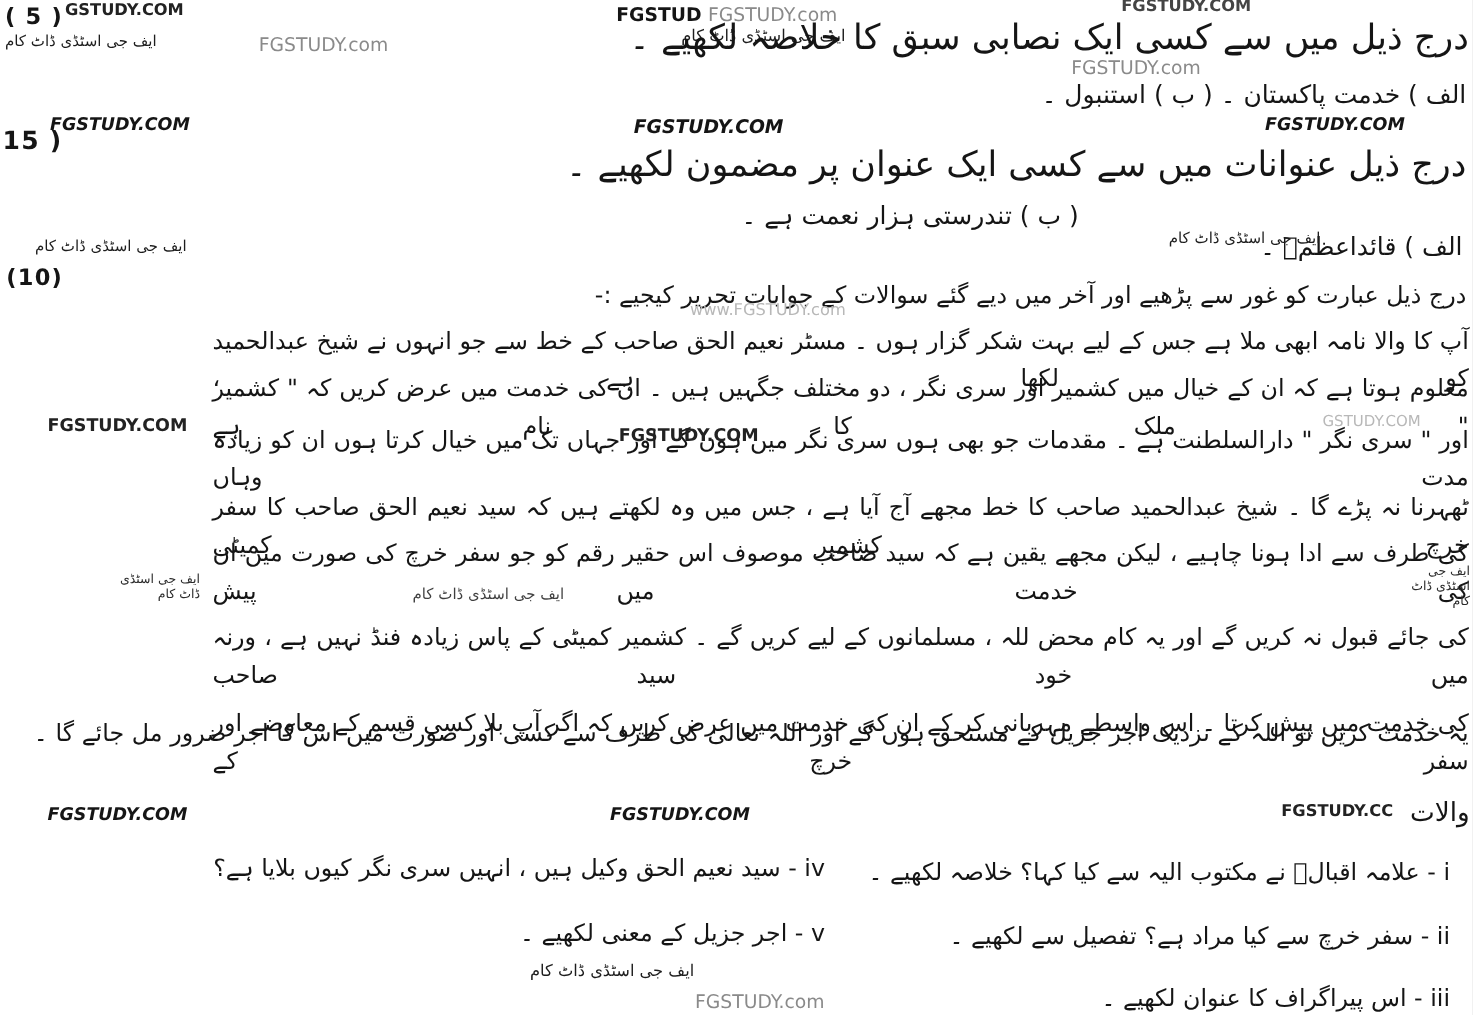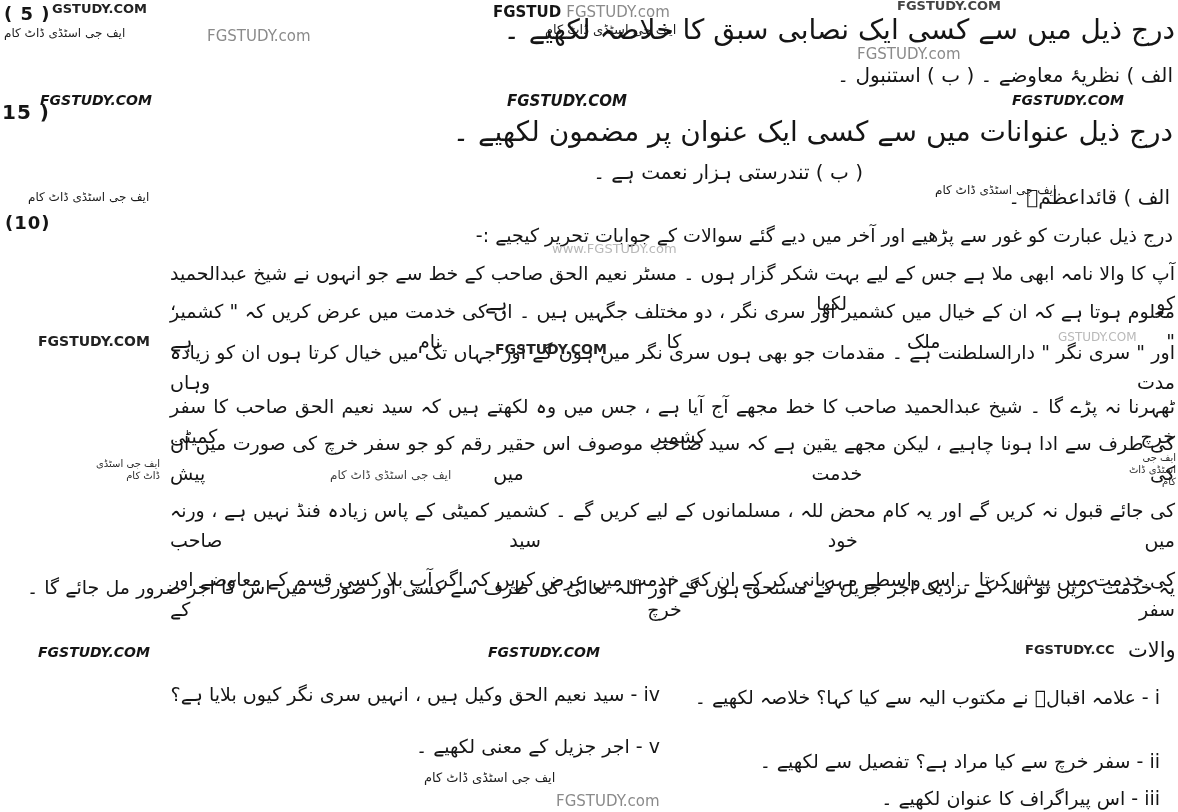--- a/index.html
+++ b/index.html
@@ -39,21 +39,21 @@
 
   <div class="abs" style="left:493px;top:2px;white-space:nowrap;">
     <span style="font-weight:bold;font-size:15px;">FGSTUD</span>
     <span class="wm-gray">FGSTUDY.com</span>
   </div>
   <div class="abs wm-urdu" style="left:545px;top:22px;font-size:13px;">ایف جی اسٹڈی ڈاٹ کام</div>
 
   <div class="abs wm-caps" style="left:897px;top:-2px;color:#444;">FGSTUDY.COM</div>
   <div class="abs urdu prompt" style="right:3px;top:13px;">درج ذیل میں سے کسی ایک نصابی سبق کا خلاصہ لکھیے ۔</div>
   <div class="abs wm-gray" style="left:857px;top:45px;">FGSTUDY.com</div>
-  <div class="abs urdu opts" style="right:5px;top:63px;">الف )    نظریۂ معاوضے ۔         ( ب )     استنبول ۔</div>
+  <div class="abs urdu opts" style="right:5px;top:63px;">الف )    خدمت پاکستان ۔         ( ب )     استنبول ۔</div>
   <div class="abs wm-caps-ital" style="left:1012px;top:92px;">FGSTUDY.COM</div>
 
   <div class="abs wm-caps-ital" style="left:40px;top:92px;">FGSTUDY.COM</div>
   <div class="abs wm-caps-ital" style="left:507px;top:92px;font-size:15px;">FGSTUDY.COM</div>
   <div class="abs marks" style="left:2px;top:100px;font-size:20px;">15 )</div>
   <div class="abs urdu prompt" style="right:5px;top:115px;">درج ذیل عنوانات میں سے کسی ایک عنوان پر مضمون لکھیے ۔</div>
 
   <div class="abs urdu opts" style="right:8px;top:157px;margin-top:28px;">الف )   قائداعظمؒ ۔</div>
   <div class="abs urdu opts" style="right:315px;top:160px;">( ب )    تندرستی ہزار نعمت ہے ۔</div>
   <div class="abs wm-urdu" style="left:935px;top:183px;">ایف جی اسٹڈی ڈاٹ کام</div>
@@ -78,21 +78,21 @@
   <div class="abs wm-urdu" style="left:330px;top:468px;opacity:.85;">ایف جی اسٹڈی ڈاٹ کام</div>
   <div class="abs wm-urdu-small" style="left:86px;top:458px;width:74px;white-space:normal;">ایف جی اسٹڈی ڈاٹ کام</div>
   <div class="abs wm-urdu-small" style="left:1114px;top:452px;width:62px;white-space:normal;">ایف جی اسٹڈی ڈاٹ کام</div>
 
   <div class="abs wm-caps-ital" style="left:38px;top:644px;">FGSTUDY.COM</div>
   <div class="abs wm-caps-ital" style="left:488px;top:644px;">FGSTUDY.COM</div>
   <div class="abs wm-caps" style="left:1025px;top:642px;">FGSTUDY.CC</div>
   <div class="abs urdu" style="left:1128px;top:638px;font-size:21px;">والات</div>
 
   <div class="sq" style="right:18px;top:686px;">i -   علامہ اقبالؒ نے مکتوب الیہ سے کیا کہا؟ خلاصہ لکھیے ۔</div>
-  <div class="sq" style="right:18px;top:737px;margin-top:13px;">ii -   سفر خرچ سے کیا مراد ہے؟ تفصیل سے لکھیے ۔</div>
+  <div class="sq" style="right:18px;top:737px;">ii -   سفر خرچ سے کیا مراد ہے؟ تفصیل سے لکھیے ۔</div>
   <div class="sq" style="right:18px;top:787px;">iii -   اس پیراگراف کا عنوان لکھیے ۔</div>
   <div class="sq" style="right:518px;top:683px;">iv -   سید نعیم الحق وکیل ہیں ، انہیں سری نگر کیوں بلایا ہے؟</div>
   <div class="sq" style="right:518px;top:735px;">v -   اجر جزیل کے معنی لکھیے ۔</div>
 
   <div class="abs wm-urdu" style="left:424px;top:770px;font-size:13px;">ایف جی اسٹڈی ڈاٹ کام</div>
   <div class="abs wm-gray" style="left:556px;top:792px;">FGSTUDY.com</div>
 
 </div>
 
 </body></html>

